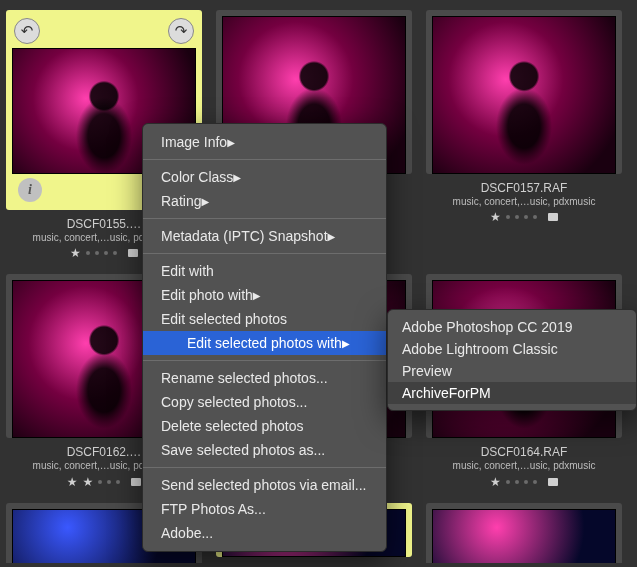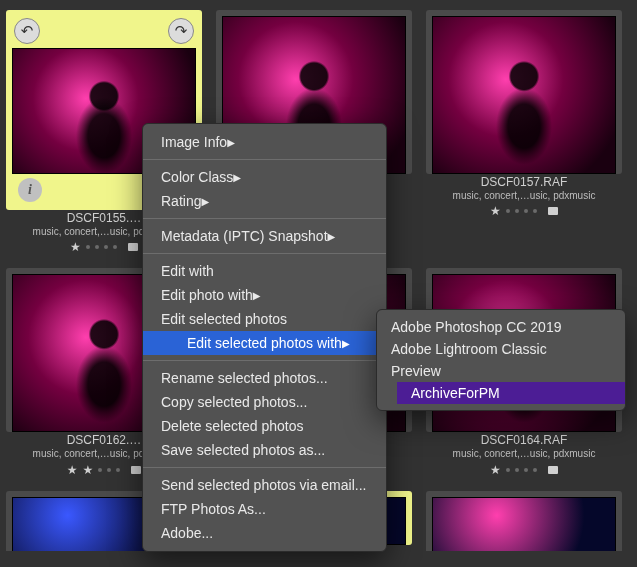--- a/index.html
+++ b/index.html
@@ -45,21 +45,21 @@
   }
   .thumb .silh {
     position: absolute;
     inset: 0;
     background:
       radial-gradient(ellipse 40px 55px at 50% 70%, rgba(0,0,0,.85) 40%, transparent 70%),
       radial-gradient(circle 22px at 50% 38%, rgba(0,0,0,.85) 60%, transparent 70%);
   }
   .cap {
     text-align: center;
-    padding-top: 2px;
+    padding-top: 8px;
     font-size: 12px;
     color: #cfcfcf;
     line-height: 1.15;
   }
   .cap .name { white-space: nowrap; overflow: hidden; text-overflow: ellipsis; }
   .cap .tags  {
     font-size: 10px;
     color: #bdbdbd;
     white-space: nowrap; overflow: hidden; text-overflow: ellipsis;
   }
@@ -155,39 +155,38 @@
   .ctx .item.hl .arrow { color: #fff; }
   .ctx .sep {
     height: 1px;
     background: #6d6d6d;
     margin: 5px 0;
   }
 
   
   .submenu {
     position: absolute;
-    left: 376px;
+    left: 387px;
     top: 309px;
     width: 250px;
     background: #525252;
     border: 1px solid #2b2b2b;
     border-radius: 6px;
     box-shadow: 0 10px 30px rgba(0,0,0,.55);
     padding: 6px 0;
   }
   .submenu .item {
     padding: 3px 14px;
     font-size: 14px;
     color: #e9e9e9;
     white-space: nowrap;
   }
   .submenu .item.hl {
-    background: #4c1d95;
+    background: #404040;
     color: #fff;
-    margin-left: 20px;
   }
 </style>
 </head>
 <body>
 
 <div class="grid">
 
   <div class="cell">
     <div class="thumb-frame selected">
       <div class="sel-toolbar">

